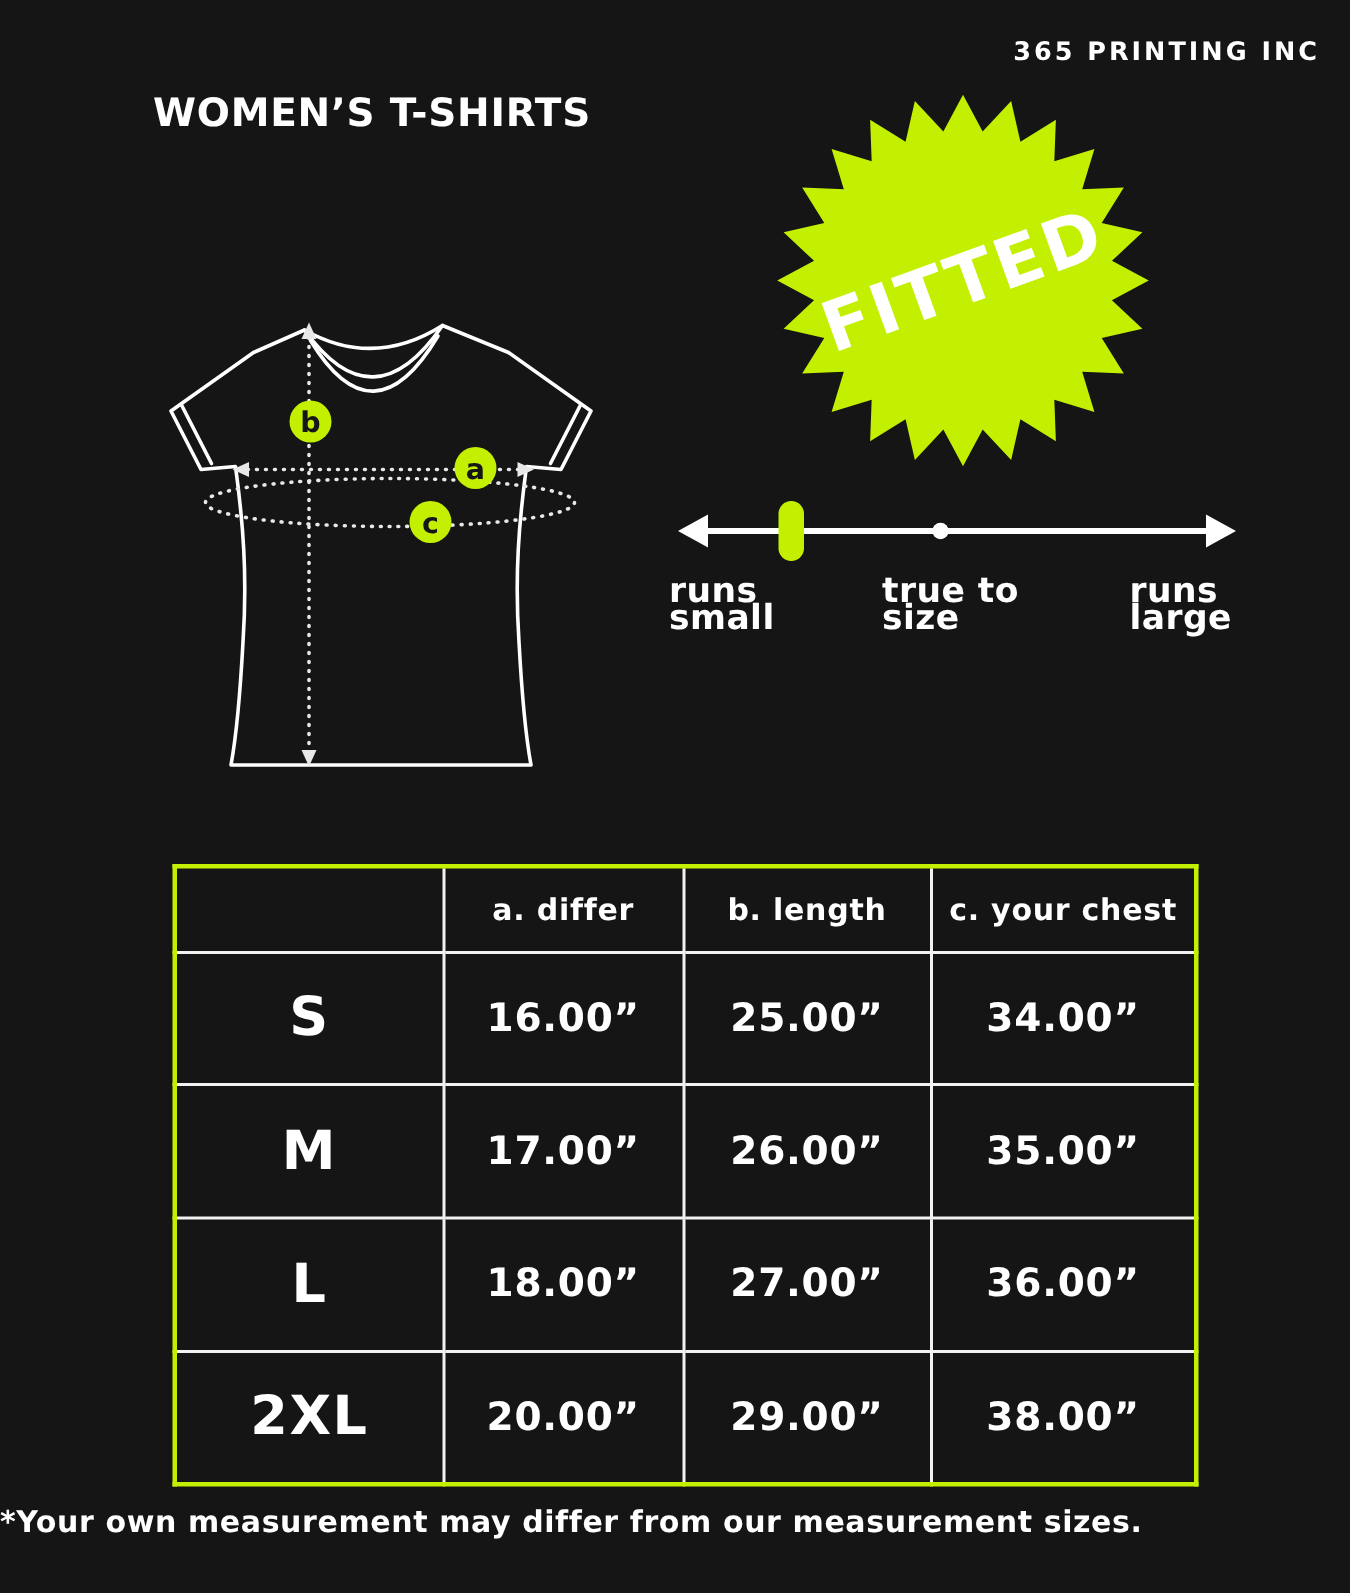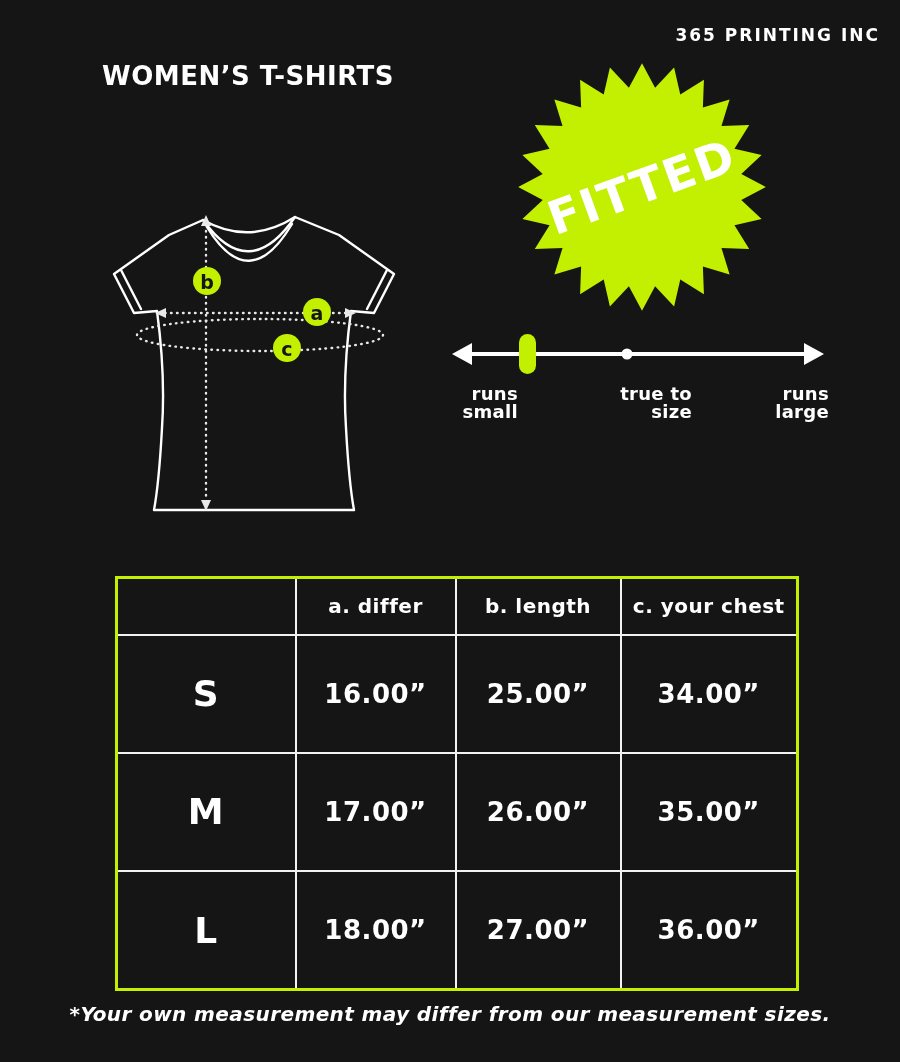--- a/index.html
+++ b/index.html
@@ -18,42 +18,42 @@
   .title{margin:0;font-size:56px;line-height:1.02;font-weight:bold;letter-spacing:1px;color:var(--accent);white-space:nowrap;}
   .subtitle{text-align:right;font-size:26px;font-weight:bold;letter-spacing:.5px;margin-top:5px;white-space:nowrap;}
   
   .badge-svg{position:absolute;left:513px;top:58px;width:258px;height:258px;}
   .badge-text{font-family:"DejaVu Sans","Liberation Sans",sans-serif;font-weight:bold;font-size:45px;letter-spacing:2px;fill:var(--fg);}
   
   .shirt-svg{position:absolute;left:103px;top:198px;width:302px;height:332px;}
   .marker-letter{font-family:"DejaVu Sans","Liberation Sans",sans-serif;font-weight:bold;font-size:19px;fill:#161616;}
   
   .scale-svg{position:absolute;left:452px;top:328px;width:372px;height:52px;}
-  .scale-label{position:absolute;font-size:18px;font-weight:bold;line-height:18px;text-align:right;letter-spacing:.3px;}
+  .scale-label{position:absolute;font-size:23px;font-weight:bold;line-height:18px;text-align:left;letter-spacing:.3px;}
   .scale-label span{display:block;}
   .lbl-small{left:446px;top:385px;width:72px;}
   .lbl-true{left:588px;top:385px;width:104px;}
   .lbl-large{left:753px;top:385px;width:76px;}
   
   .size-table{
     position:absolute;left:115px;top:576px;width:681px;height:415px;
     border-collapse:collapse;table-layout:fixed;border:3px solid var(--accent);
   }
   .size-table th,.size-table td{
     border:2px solid var(--grid);text-align:center;vertical-align:middle;
     color:var(--fg);padding:0;
   }
   .size-table thead tr{height:57px;}
   .size-table tbody tr{height:60px;}
   .size-table th{font-size:20px;font-weight:bold;letter-spacing:.5px;}
   .size-cell{font-size:36px;font-weight:bold;letter-spacing:1px;}
   .value-cell{font-size:26px;font-weight:bold;letter-spacing:.5px;}
   
-  .footnote{position:absolute;left:0;top:1002px;width:900px;text-align:center;
-    font-size:20px;font-weight:bold;letter-spacing:.4px;font-style:italic;}
+  .footnote{position:absolute;left:0;top:1002px;width:900px;
+    font-size:20px;font-weight:bold;letter-spacing:.4px;}
 </style>
 </head>
 <body>
 
 <div class="canvas">
 
   <div class="brand">365 PRINTING INC</div>
 
   <div class="title-block">
     <div class="subtitle">WOMEN’S T-SHIRTS</div>
@@ -144,18 +144,24 @@
         <td class="value-cell">17.00”</td>
         <td class="value-cell">26.00”</td>
         <td class="value-cell">35.00”</td>
       </tr>
       <tr>
         <td class="size-cell">L</td>
         <td class="value-cell">18.00”</td>
         <td class="value-cell">27.00”</td>
         <td class="value-cell">36.00”</td>
       </tr>
+      <tr>
+        <td class="size-cell">2XL</td>
+        <td class="value-cell">20.00”</td>
+        <td class="value-cell">29.00”</td>
+        <td class="value-cell">38.00”</td>
+      </tr>
     </tbody>
   </table>
 
   <div class="footnote">*Your own measurement may differ from our measurement sizes.</div>
 
 </div>
 
 </body></html>

